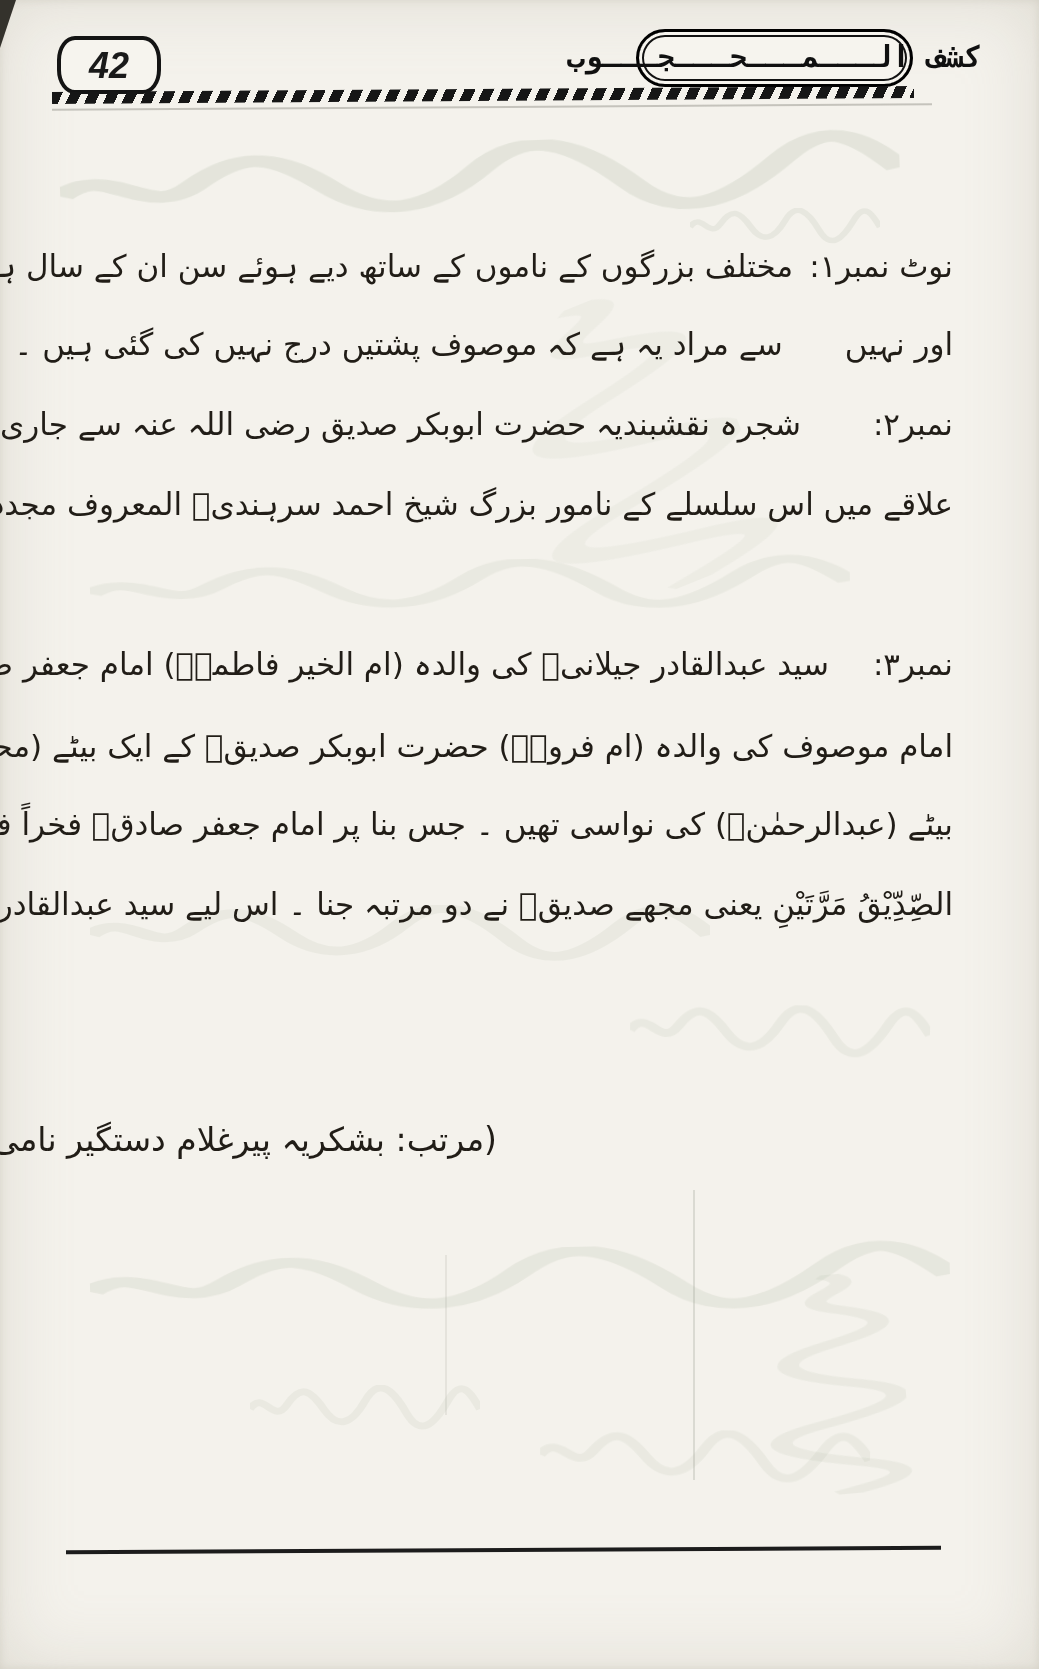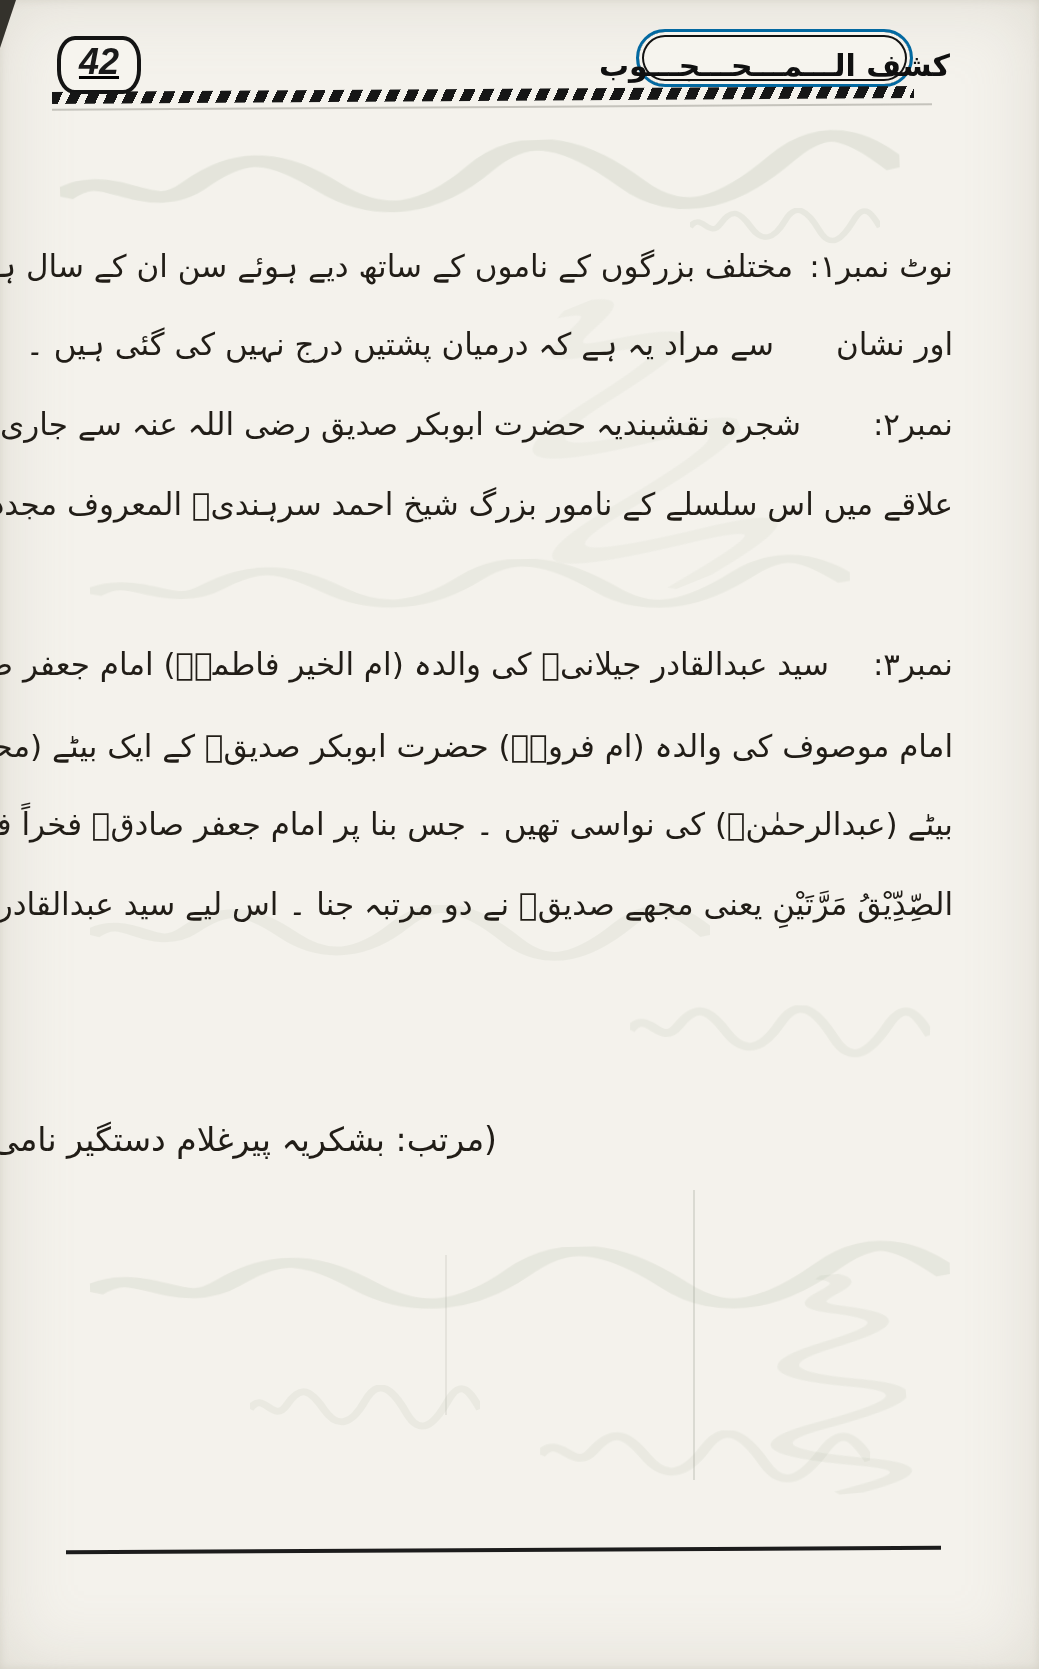--- a/index.html
+++ b/index.html
@@ -8,38 +8,37 @@
     width:1039px;height:1669px;
     margin:0 auto;
     background:#f4f2ec;
     overflow:hidden;
     font-family:"DejaVu Sans", sans-serif;
     box-shadow:inset 0 0 70px rgba(175,170,152,.30), inset 0 0 8px rgba(160,155,140,.25);
     direction:rtl;
   }
   
   .page-badge{
-    position:absolute;left:57px;top:36px;width:84px;height:58px;
+    position:absolute;left:57px;top:36px;width:104px;height:58px;
     border:4px solid #141414;border-radius:18px/24px;
     background:#f6f4ee;box-sizing:border-box;
-    display:flex;justify-content:center;
+    display:flex;align-items:center;justify-content:center;
     direction:ltr;
-    text-decoration:underline;
   }
   .page-badge span{
     font-family:"Liberation Sans", sans-serif;
     font-weight:700;font-style:italic;font-size:36px;color:#1a1a1a;
     transform:translateY(1px);
   }
   .title-pill{
     position:absolute;left:636px;top:29px;width:277px;height:58px;
-    border:3px solid #0369a1;border-radius:999px;
+    border:3px solid #000000;border-radius:999px;
     background:#f6f4ee;box-sizing:border-box;
     box-shadow:inset 0 0 0 3px #f6f4ee, inset 0 0 0 5px #121212;
-    display:flex;align-items:flex-end;justify-content:center;
+    display:flex;align-items:center;justify-content:center;font-family:Liberation Mono, monospace;
   }
   .title-pill span{
     font-size:30px;font-weight:700;color:#101010;
     white-space:nowrap;transform:translateY(-1px);
   }
   .hatch-rule{
     position:absolute;left:52px;top:89px;width:862px;height:12px;
     background:repeating-linear-gradient(115deg,#161616 0 10px,rgba(0,0,0,0) 10px 17px);
     transform:rotate(-.4deg);
   }
@@ -149,21 +148,21 @@
     <span>کشف الـــمـــحـــجـــوب</span>
   </div>
   <div class="hatch-rule"></div>
   <div class="hatch-shadow"></div>
 
   <div class="bodyline justify" style="top:240px">
     <span>نوٹ نمبر۱:</span><span class="label-gap-sm"></span><span>مختلف بزرگوں کے ناموں کے ساتھ دیے ہوئے سن ان کے سال ہائے وفات ہیں ۔</span>
   </div>
 
   <div class="bodyline" style="top:318px">
-    <span>اور نشان</span><span class="sign-gap"></span><span>سے مراد یہ ہے کہ درمیان پشتیں درج نہیں کی گئی ہیں ۔</span>
+    <span>اور نہیں</span><span class="sign-gap"></span><span>سے مراد یہ ہے کہ موصوف پشتیں درج نہیں کی گئی ہیں ۔</span>
   </div>
 
   <div class="bodyline justify" style="top:398px">
     <span>نمبر۲:</span><span class="label-gap-lg"></span><span>شجرہ نقشبندیہ حضرت ابوبکر صدیق رضی اللہ عنہ سے جاری ہوا ہے ۔ پاکستان و ہند کے</span>
   </div>
 
   <div class="bodyline justify" style="top:478px">
     <span>علاقے میں اس سلسلے کے نامور بزرگ شیخ احمد سرہندیؒ المعروف مجدد الف ثانی متوفّٰی ۱۰۳۴ھ</span>
   </div>
 

